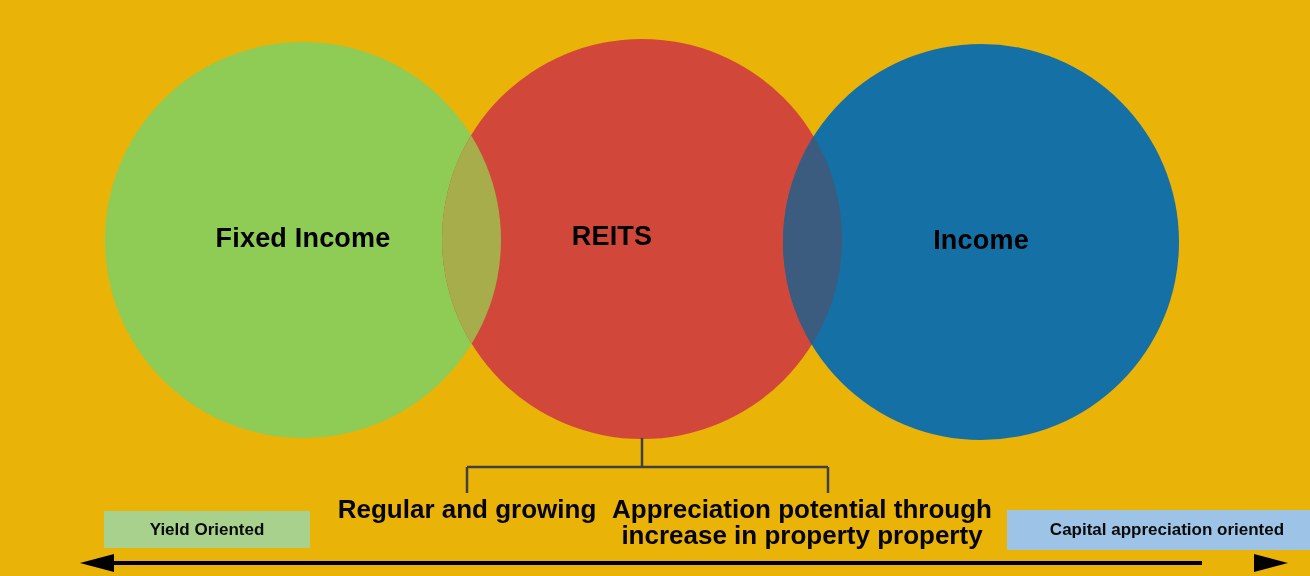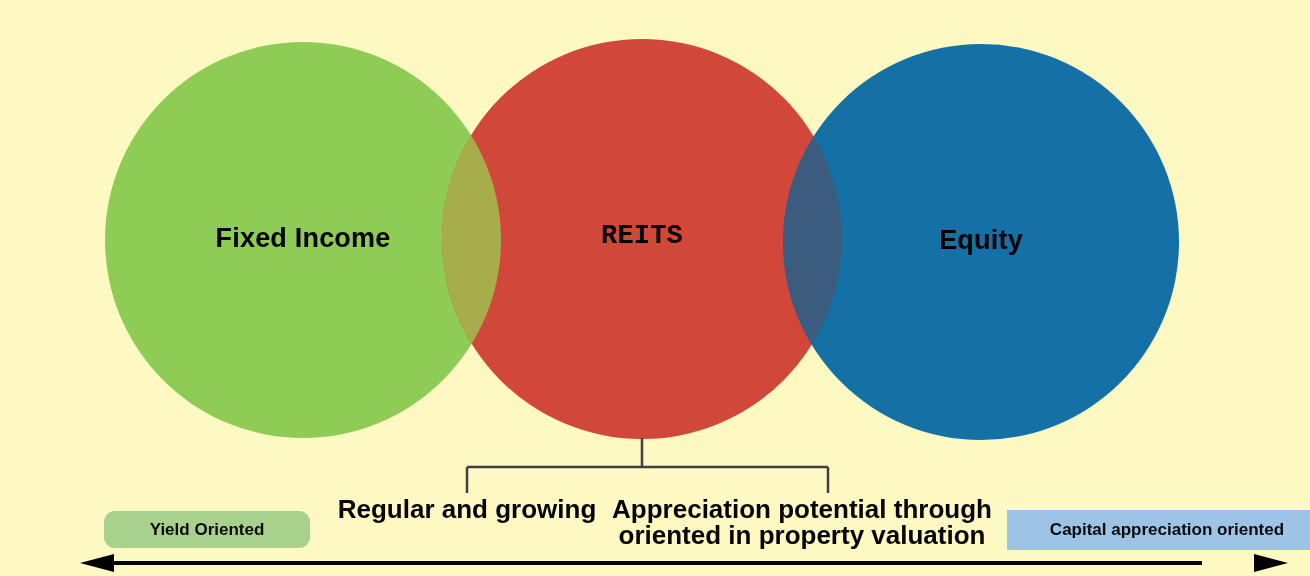--- a/index.html
+++ b/index.html
@@ -5,40 +5,40 @@
   html, body {
     margin: 0;
     padding: 0;
     background: #ffffff;
     font-family: "Liberation Sans", sans-serif;
   }
   .stage {
     position: relative;
     width: 1310px;
     height: 576px;
-    background: #fef9c3;
+    background: #eab308;
     overflow: hidden;
   }
   .stage svg {
     position: absolute;
     left: 0; top: 0;
     width: 1310px;
     height: 576px;
   }
   .circle-label {
     position: absolute;
     transform: translate(-50%, -50%);
     font-weight: bold;
     font-size: 27px;
     color: #000000;
     white-space: nowrap;
     letter-spacing: 0.2px;
   }
   .lbl-fixed-income { left: 303px; top: 238px; }
-  .lbl-reits        { left: 642px; top: 236px; font-family: Liberation Mono, monospace; }
+  .lbl-reits        { left: 612px; top: 236px; }
   .lbl-equity       { left: 981px; top: 240px; }
   .callout {
     position: absolute;
     transform: translateX(-50%);
     text-align: center;
     font-weight: bold;
     font-size: 26px;
     line-height: 26px;
     color: #050505;
     white-space: nowrap;
@@ -85,26 +85,26 @@
 
     <g fill="#000000">
       <rect x="108" y="561" width="1094" height="4"></rect>
       <polygon points="80,563 114,554 114,572"></polygon>
       <polygon points="1288,563 1254,554 1254,572"></polygon>
     </g>
   </svg>
 
   <div class="circle-label lbl-fixed-income">Fixed Income</div>
   <div class="circle-label lbl-reits">REITS</div>
-  <div class="circle-label lbl-equity">Equity</div>
+  <div class="circle-label lbl-equity">Income</div>
 
   <div class="callout callout-left">
     <span>Regular and growing</span>
   </div>
   <div class="callout callout-right">
     <span>Appreciation potential through</span>
-    <span>oriented in property valuation</span>
+    <span>increase in property property</span>
   </div>
 
-  <div class="tagbox tagbox-yield" style="background-color: rgb(169, 209, 142); border-radius: 11px;">Yield Oriented</div>
+  <div class="tagbox tagbox-yield" style="background-color: rgb(169, 209, 142);">Yield Oriented</div>
   <div class="tagbox tagbox-capital" style="background-color: rgb(157, 195, 230);">Capital appreciation oriented</div>
 
 </div>
 
 </body></html>

